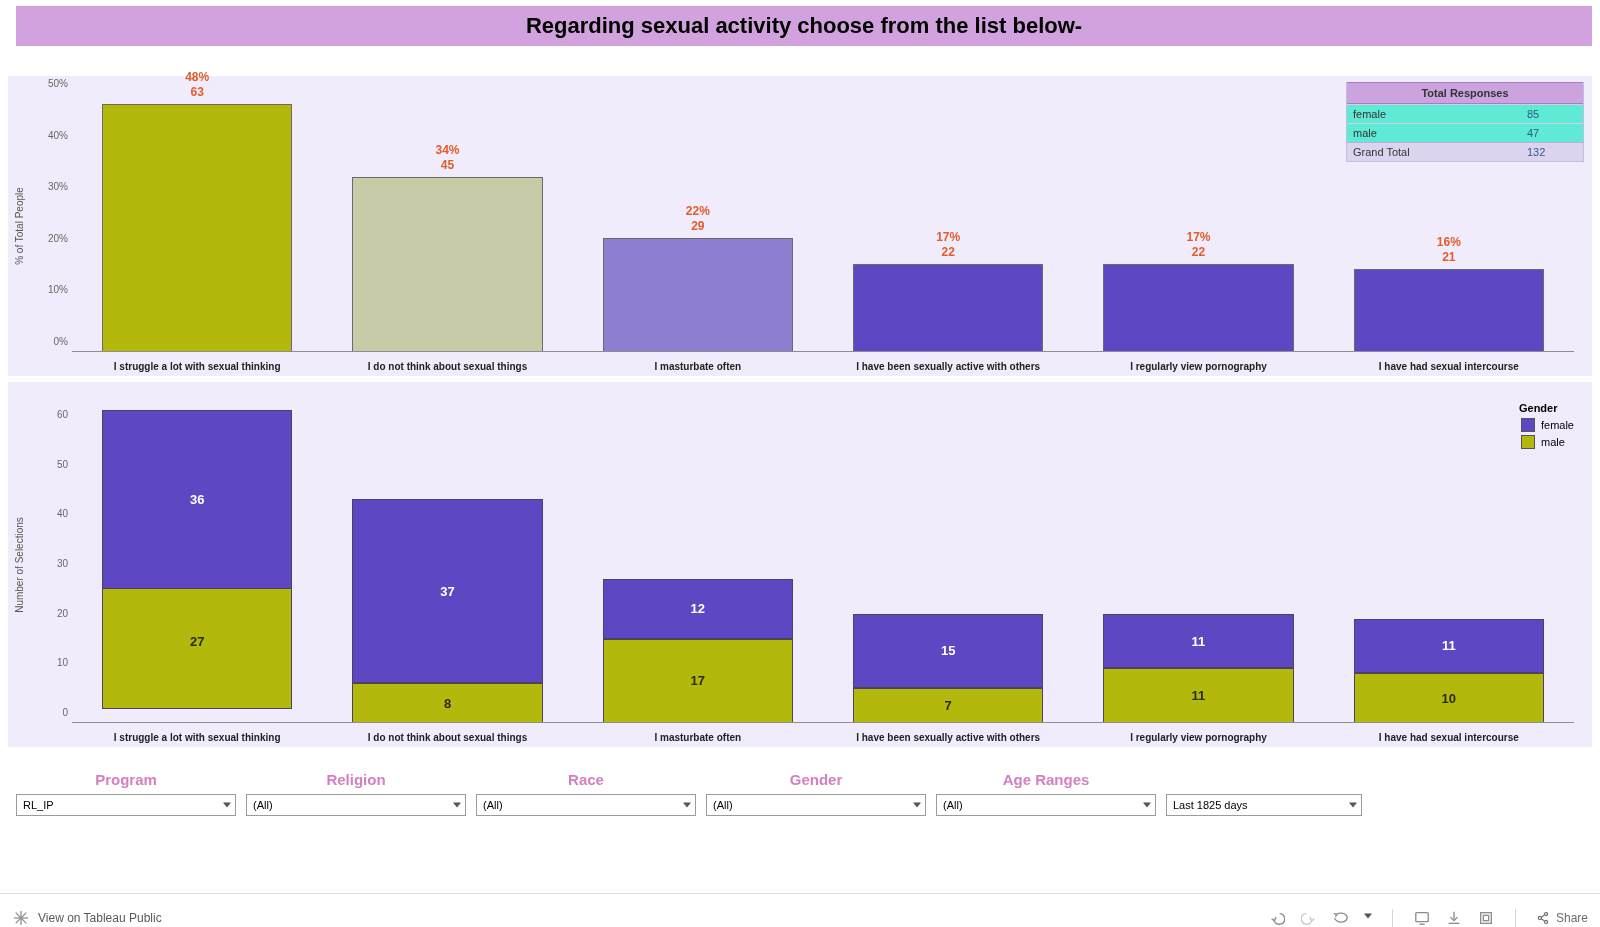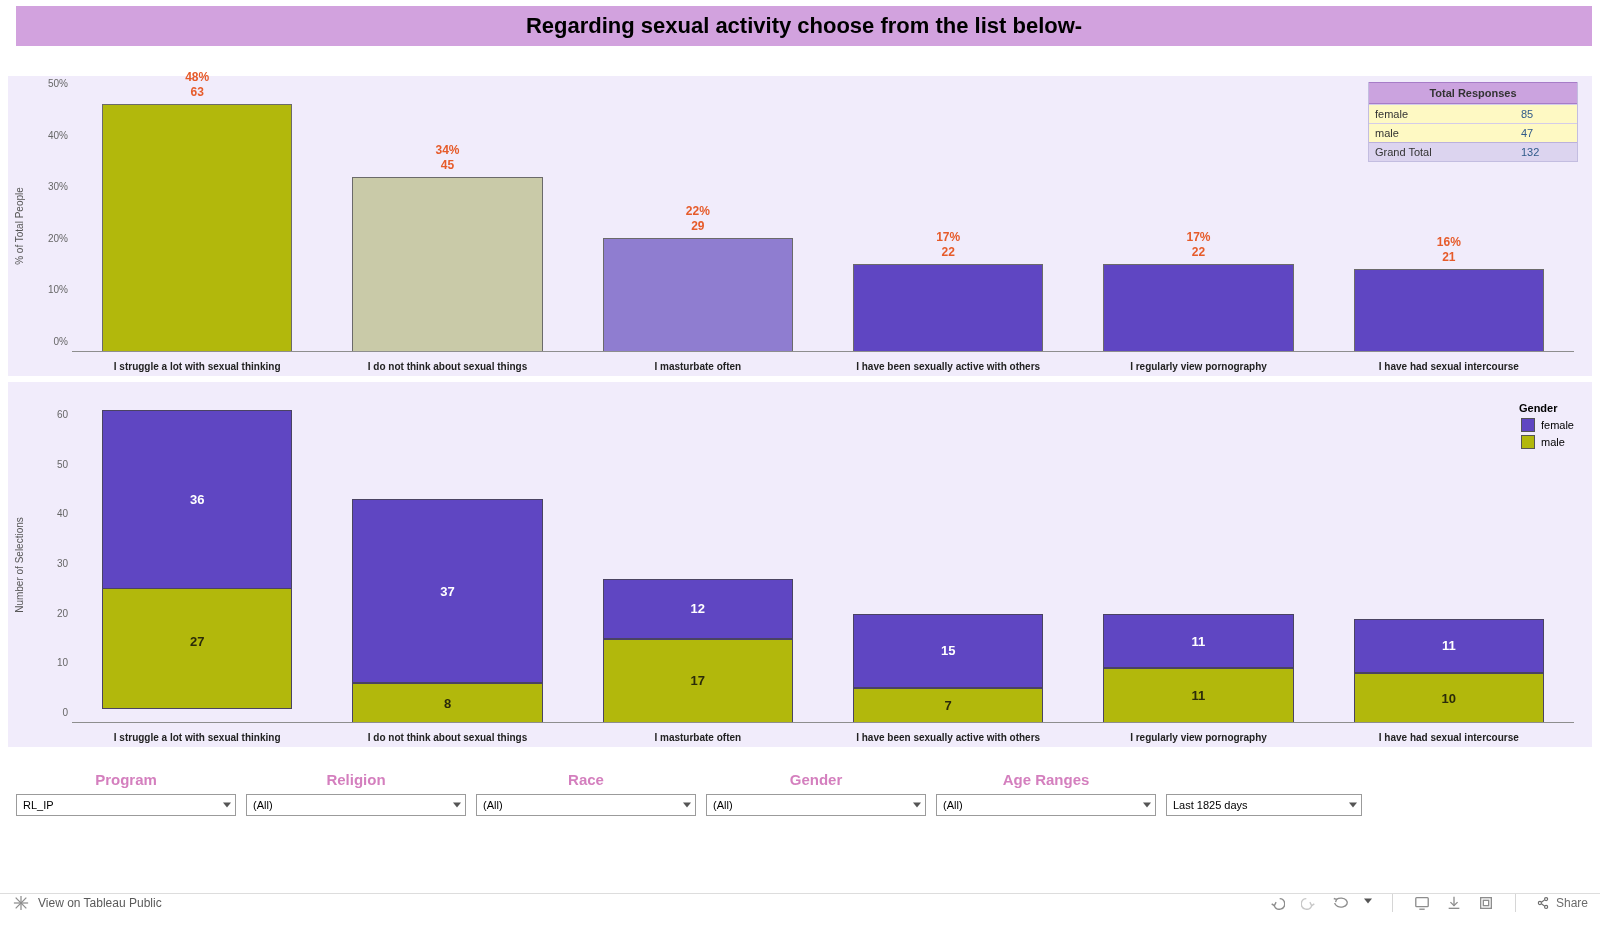--- a/index.html
+++ b/index.html
@@ -98,25 +98,25 @@
     flex: 1;
     font-size: 10px;
     text-align: center;
     font-weight: 700;
     color: #222;
   }
 
   
   .totals {
     position: absolute;
-    top: 6px; right: 14px;
-    width: 210px;
+    top: 6px; right: 8px;
+    width: 238px;
     border: 1px solid #c3bde0;
     border-top: 0;
-    background: #fef9c3;
+    background: #5eead4;
     font-size: 11px;
   }
   .totals-header {
     background: #cba3df;
     border: 1px solid #a77cc8;
     border-left: 0; border-right: 0;
     text-align: center;
     font-weight: 700;
     padding: 4px 0;
     color: #333;
@@ -190,21 +190,21 @@
   }
 
   
   .footer {
     position:absolute;
     left:0; right:0; bottom:0;
     height:34px;
     border-top:1px solid #ddd;
     background:#fff;
     display:flex;
-    align-items:flex-start;
+    align-items:flex-end;
     padding:0 12px;
     color:#5a5a5a;
     font-size:12px;
   }
   .footer .left { display:flex; align-items:center; gap:8px; flex:1;}
   .footer .right { display:flex; align-items:center; gap:14px;}
   .sep { width:1px; height:18px; background:#d6d6d6; margin:0 6px;}
   .ico { width:18px; height:18px; display:flex; align-items:center; justify-content:center; color:#8d8d8d;}
   .share { display:flex; align-items:center; gap:6px; color:#6c6c6c;}
 </style>

